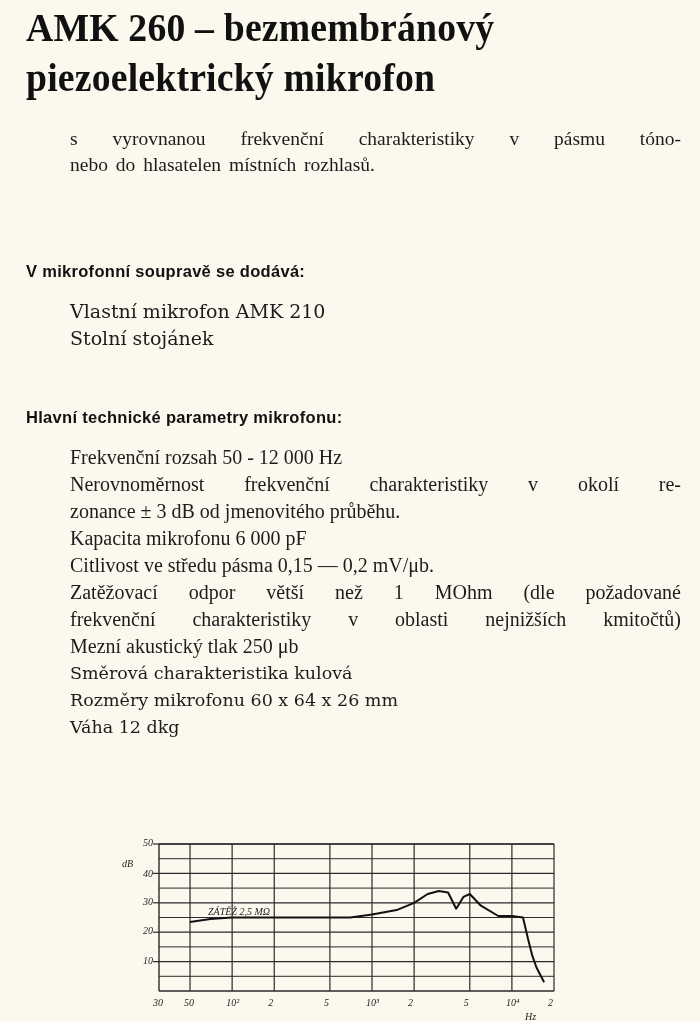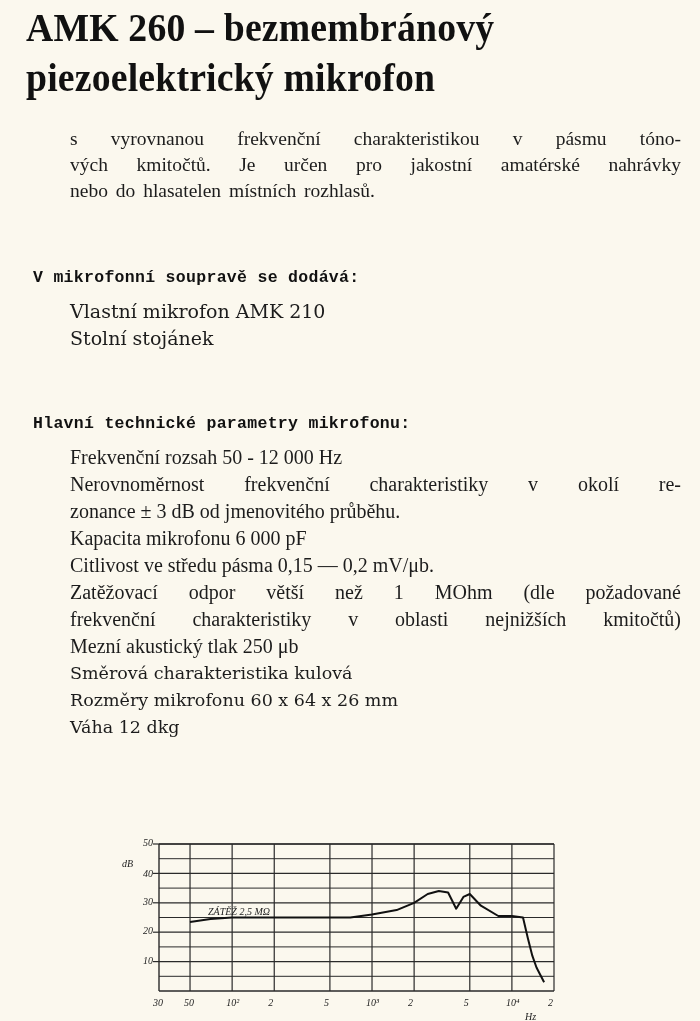--- a/index.html
+++ b/index.html
@@ -26,23 +26,23 @@
     font-size: 19.5px; line-height: 26px;
     text-align: justify;
     word-spacing: 3px;
     margin: 0;
     color: #1c1c1c;
   }
   .intro span { display: block; text-align: justify; text-align-last: justify; }
   .intro span.last { text-align-last: left; }
   .heading {
     position: absolute; left: 26px;
-    font-family: Liberation Mono, monospace;
+    font-family: Liberation Sans, sans-serif;
     font-weight: bold; font-size: 16.5px; line-height: 22px;
-    margin: 7px; color: #111;
+    margin: 0; color: #111;
     letter-spacing: 0.3px;
   }
   .h1pos { top: 260px; }
   .h2pos { top: 406px; }
   .list {
     position: absolute; left: 70px;
     font-family: "DejaVu Serif", serif;
     font-size: 19px; line-height: 27px;
     margin: 0; padding: 0; list-style: none;
     color: #1c1c1c;
@@ -64,22 +64,21 @@
 </style>
 </head>
 <body>
 
 <h1 class="title">
   <div>AMK 260 – bezmembránový</div>
   <div>piezoelektrický mikrofon</div>
 </h1>
 
 <p class="intro">
-  <span>s vyrovnanou frekvenční charakteristikou v pásmu tóno-</span>
-  <span>vých kmitočtů. Je určen pro jakostní amatérské nahrávky</span>
+  <span>s vyrovnanou frekvenční charakteristiky v pásmu tóno-</span>
   <span class="last">nebo do hlasatelen místních rozhlasů.</span>
 </p>
 
 <h2 class="heading h1pos">V mikrofonní soupravě se dodává:</h2>
 <ul class="list list1">
   <li>Vlastní mikrofon AMK 210</li>
   <li>Stolní stojánek</li>
 </ul>
 
 <h2 class="heading h2pos">Hlavní technické parametry mikrofonu:</h2>

